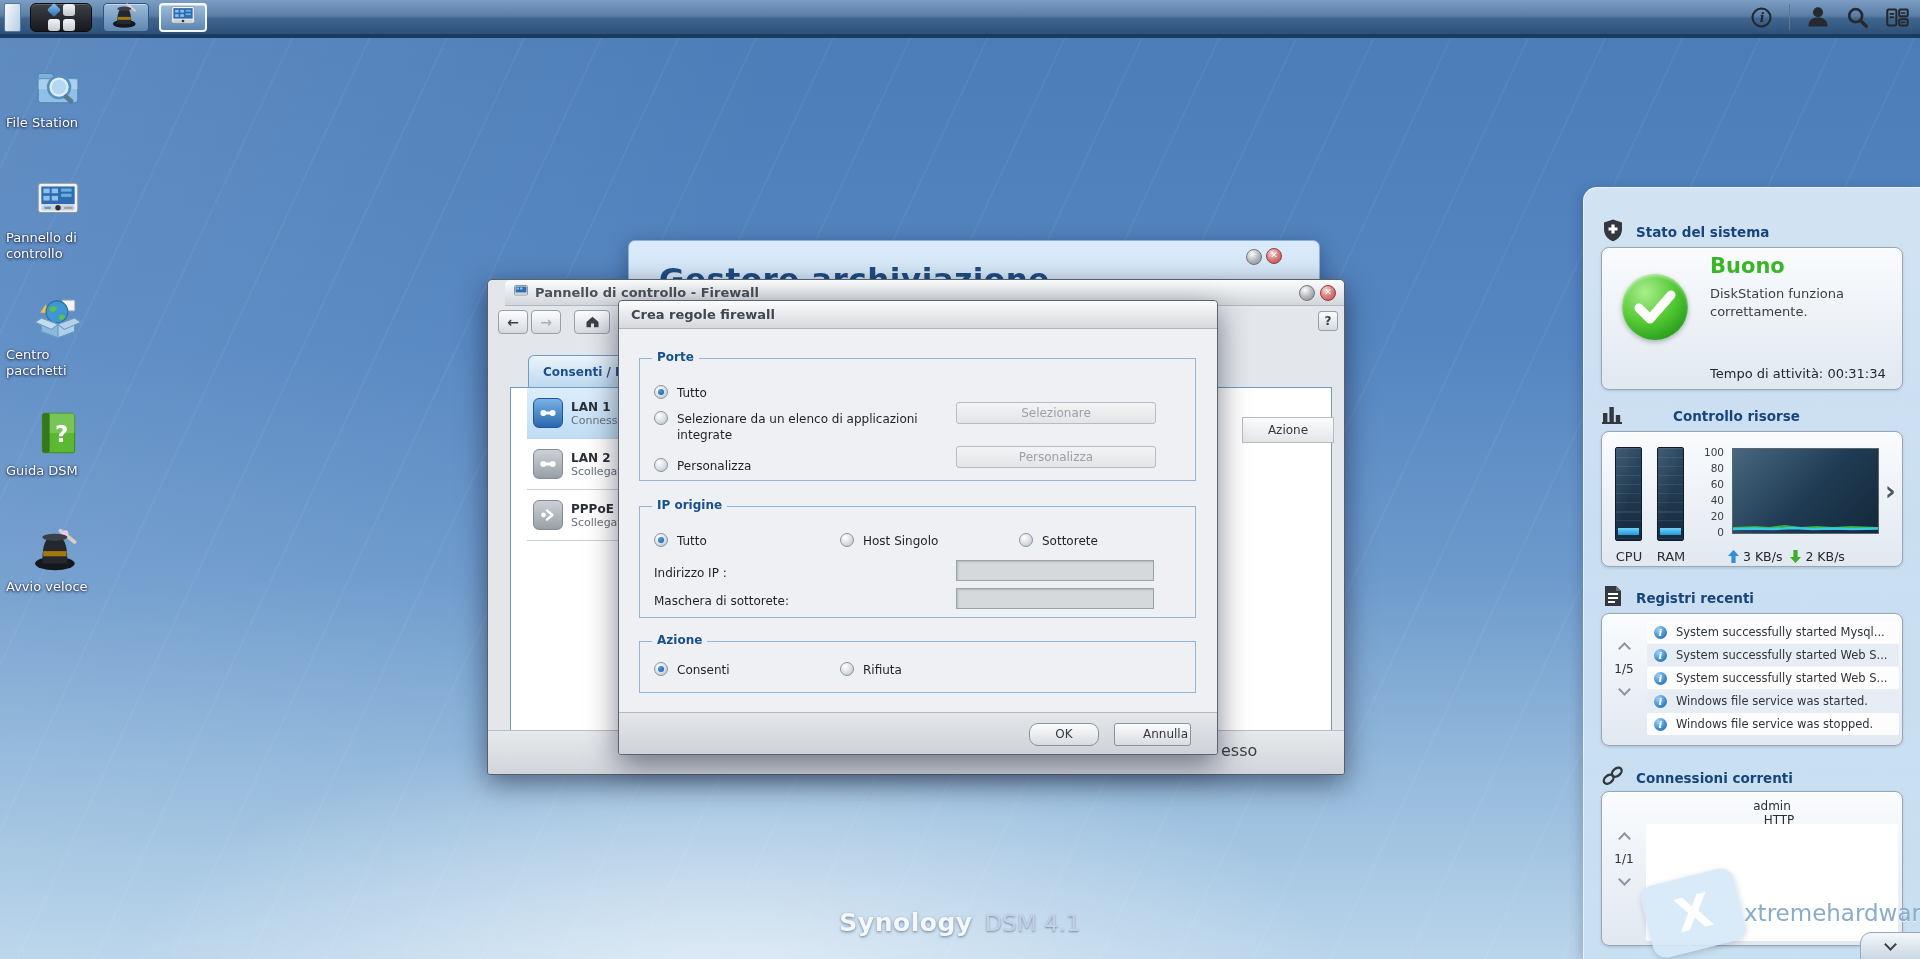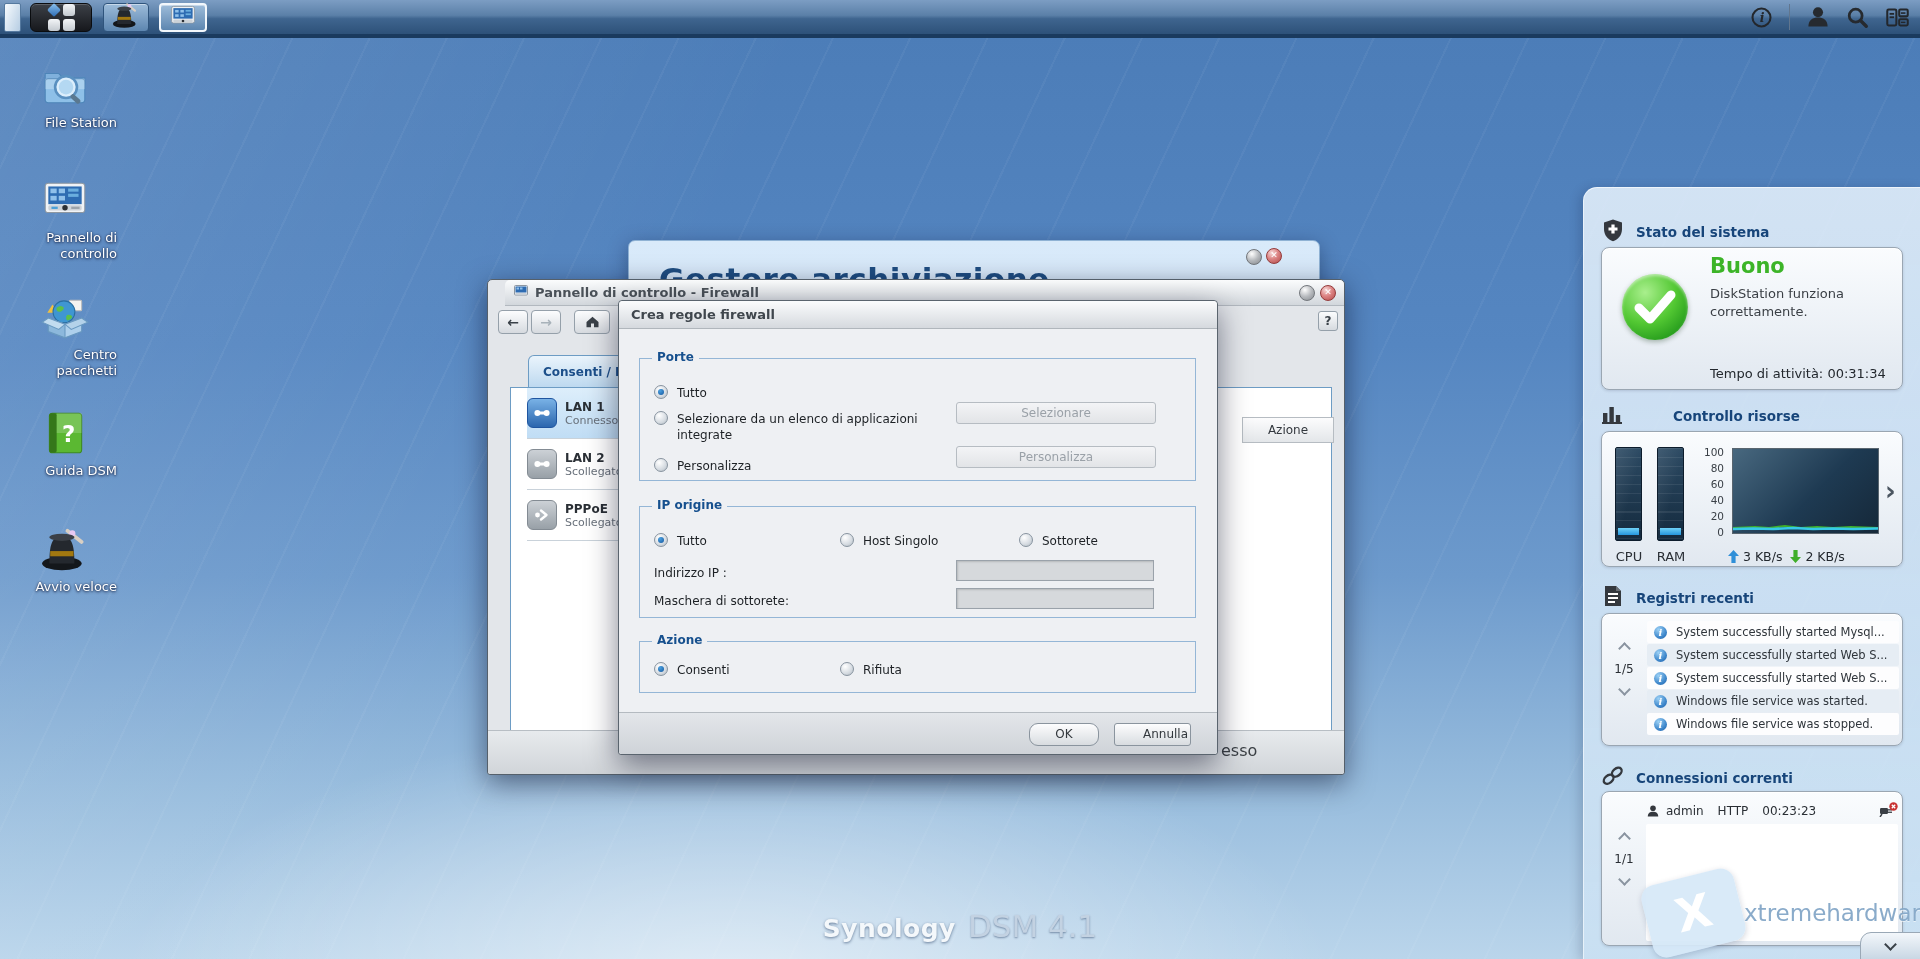--- a/index.html
+++ b/index.html
@@ -27,21 +27,21 @@
   .mm-diamond { background:linear-gradient(135deg,#8ec4f0,#2b6ab2); border-radius:2px; transform:rotate(45deg) scale(.82); }
   .tb-app { background:linear-gradient(#9dbcda,#5d86b0); border:1px solid #2f547c; box-shadow:inset 0 1px 0 rgba(255,255,255,.45);
     display:flex; align-items:center; justify-content:center; }
   #tb-hat { left:103px; width:46px; }
   #tb-cpanel { left:159px; width:48px; border:2px solid #f2f7fc; }
   .tb-right { position:absolute; right:10px; top:0; height:34px; display:flex; align-items:center; gap:16px; }
   .tb-sep { width:1px; height:26px; background:#1d3c5e; border-right:1px solid rgba(255,255,255,.3); }
   .tb-icon { display:flex; align-items:center; cursor:pointer; }
 
   
-  .dicon { position:absolute; left:13px; width:104px; text-align:right; cursor:pointer; z-index:2; }
+  .dicon { position:absolute; left:6px; width:104px; text-align:left; cursor:pointer; z-index:2; }
   .dicon svg { display:block; margin:0 auto; }
   .dlabel { margin-top:5px; font-size:13px; line-height:1.25; color:#fff; text-shadow:0 1px 3px rgba(0,10,40,.8), 0 0 2px rgba(0,10,40,.55); }
   #di-0 { top:60px; } #di-1 { top:175px; } #di-2 { top:292px; } #di-3 { top:408px; } #di-4 { top:524px; }
 
   
   .sphere { position:absolute; width:16px; height:16px; border-radius:50%; cursor:pointer; }
   .sphere.min { background:radial-gradient(circle at 35% 28%,#fefefe,#b7babe 50%,#85898e); border:1px solid #73777c; }
   .sphere.close { background:radial-gradient(circle at 35% 28%,#f6d9d9,#dd8585 45%,#b44a4a); border:1px solid #953b3b; }
   .sphere.close::after { content:"✕"; position:absolute; left:0; right:0; top:1px; text-align:center; font-size:9px; font-weight:bold; color:#fff; }
 
@@ -64,21 +64,21 @@
   .tool-btn.disabled { color:#a8b2ba; }
   .tool-btn.home { width:36px; margin-left:10px; }
   #fw-help { position:absolute; right:6px; top:31px; width:20px; height:20px; border-radius:3px;
     background:linear-gradient(#fcfdfe,#d6dadf); border:1px solid #95a0aa; text-align:center; line-height:18px;
     font-size:12px; font-weight:bold; color:#3a4148; cursor:pointer; }
   #fw-tab { position:absolute; left:40px; top:75px; width:112px; height:33px;
     background:linear-gradient(#eaf4fc,#bcd8ef); border:1px solid #6d9cc4; border-bottom:none; border-radius:6px 6px 0 0;
     font-size:12px; font-weight:bold; color:#1c4f8a; padding:9px 0 0 14px; cursor:pointer; }
   #fw-content { position:absolute; left:22px; top:107px; width:822px; height:345px; background:#fff; border:1px solid #6d9cc4; }
   .lan-list { position:absolute; left:16px; top:0; width:150px; }
-  .lan-row { height:51px; border-bottom:1px solid #c9d2da; display:flex; align-items:center; gap:8px; cursor:pointer; }
+  .lan-row { height:51px; border-bottom:1px solid #c9d2da; display:flex; align-items:center; gap:8px; padding-left:6px; cursor:pointer; }
   .lan-row.sel { background:linear-gradient(#ddeefb,#c0ddf5); }
   .lan-ic { width:30px; height:30px; border-radius:6px; flex:0 0 30px; display:flex; align-items:center; justify-content:center; }
   .lan-ic.blue { background:linear-gradient(#79b2e6,#2b66ae); border:1px solid #1f55a0; }
   .lan-ic.gray { background:linear-gradient(#ccd1d6,#98a0a7); border:1px solid #838b93; }
   .lan-name { font-size:12px; font-weight:bold; color:#2a2f35; }
   .lan-status { font-size:11px; color:#68707a; white-space:nowrap; }
   #azione-col { position:absolute; left:731px; top:29px; width:92px; height:26px;
     background:linear-gradient(#fcfcfd,#e3e6e9); border:1px solid #b6bcc2; text-align:center; line-height:24px;
     font-size:12px; color:#33383e; cursor:pointer; }
   .fw-footer { position:absolute; left:0; bottom:0; width:100%; height:44px;
@@ -156,37 +156,37 @@
   
   #log-rows { position:absolute; left:45px; top:7px; width:252px; }
   .log-row { height:22px; margin-bottom:1px; border-radius:2px; display:flex; align-items:center; gap:9px;
     padding-left:7px; font-size:11.5px; color:#2f353b; white-space:nowrap; overflow:hidden; }
   .log-row:nth-child(odd) { background:#fdfdfe; } .log-row:nth-child(even) { background:#e6edf4; }
   .info-ic { flex:0 0 13px; width:13px; height:13px; border-radius:50%; position:relative;
     background:radial-gradient(circle at 35% 28%,#9ed2f6,#3f88cc 60%,#1b5da6); }
   .info-ic::after { content:"i"; position:absolute; left:0; right:0; top:0; text-align:center;
     font:italic bold 10px "DejaVu Serif",serif; color:#fff; line-height:13px; }
   
-  #conn-row { position:absolute; left:44px; top:7px; width:252px; height:24px; display:flex; align-items:center; font-size:12px; color:#2a2f35; }
+  #conn-row { position:absolute; left:44px; top:7px; width:252px; height:24px; display:flex; align-items:center; font-size:12px; color:#2a2f35;flex-direction:column; }
   #conn-row .sp { margin-left:14px; }
   #conn-white { position:absolute; left:44px; top:32px; width:252px; height:117px; background:#fff; border-radius:2px; }
   #wm-tile { position:absolute; left:62px; top:688px; width:95px; height:74px; transform:rotate(-14deg);
     background:rgba(214,232,247,.92); border-radius:14px; box-shadow:0 2px 6px rgba(0,20,60,.18);
     display:flex; align-items:center; justify-content:center; font-size:46px; font-weight:bold; color:#fff; z-index:5; }
   #wm-text { position:absolute; left:160px; top:712px; font-size:23px; color:rgba(132,166,199,.95);
     text-shadow:0 1px 0 rgba(255,255,255,.6); z-index:5; }
   #collapse-tab { position:absolute; left:276px; top:744px; width:61px; height:28px;
     background:linear-gradient(#f3f7fb,#c9d7e4); border:1px solid #9aa8b6; border-radius:11px 0 0 0;
     display:flex; align-items:center; justify-content:center; cursor:pointer; }
   #collapse-tab .chev { border-color:#3a4148; margin-top:-3px; }
 
   
   #branding { position:absolute; left:50%; top:908px; transform:translateX(-50%); display:flex; align-items:baseline; gap:12px; z-index:3; }
   #brand-name { font-size:25px; font-weight:bold; color:#f4f8fb; letter-spacing:.5px; text-shadow:0 1px 3px rgba(15,40,80,.55); }
-  #brand-ver { font-size:31px; color:#c3d2e2; text-shadow:0 1px 2px rgba(15,40,80,.45); }
+  #brand-ver { font-size:23px; color:#c3d2e2; text-shadow:0 1px 2px rgba(15,40,80,.45); }
 </style>
 </head>
 <body>
 
 <div id="screen">
 
   <div class="taskbar">
     <div class="tb-btn" id="show-desktop"></div>
     <div class="tb-btn" id="main-menu">
       <div class="mm-grid">

